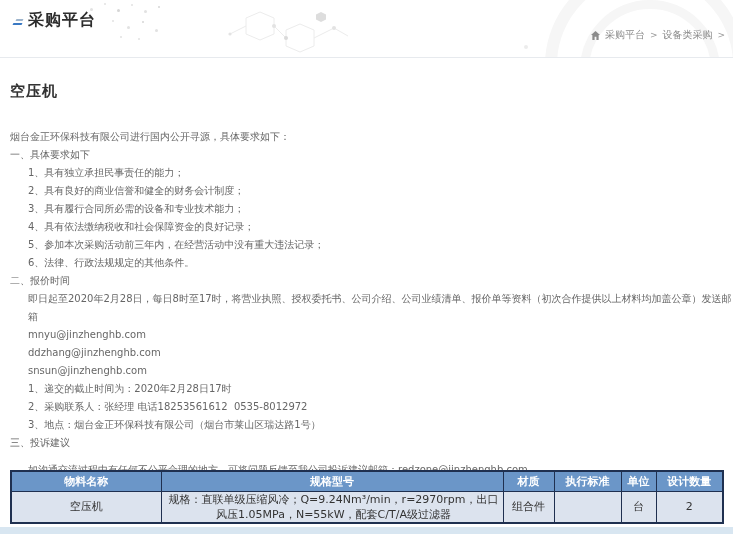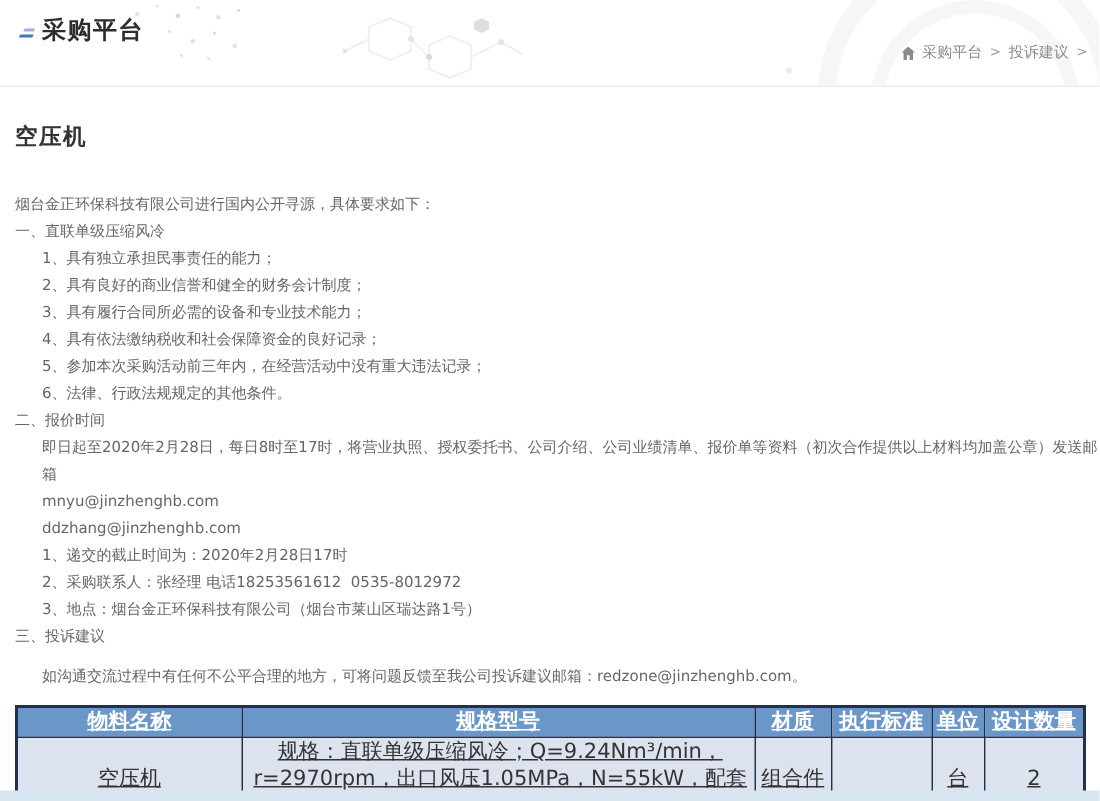--- a/index.html
+++ b/index.html
@@ -31,21 +31,21 @@
                 color:#333; letter-spacing:1px; }
   .notice { position:absolute; left:0; top:128px; width:733px; }
   .line { font-size:10px; color:#666; line-height:18px; white-space:pre-wrap; }
   .ind0 { margin-left:10px; }
   .ind1 { margin-left:28px; }
   .gap-top { margin-top:9px; }
 
   
   .materials { position:absolute; left:10px; top:470px; width:712px;
                border-collapse:collapse; table-layout:fixed; }
-  .materials th, .materials td { border:1px solid #1f3050; font-size:14px; overflow:hidden;text-decoration:underline; }
+  .materials th, .materials td { border:1px solid #1f3050; font-size:11px; overflow:hidden; }
   .materials th { background:#6b96c8; color:#fff; font-weight:bold; height:20px;
                   text-align:center; }
   .materials td { background:#dce3ee; color:#333; height:22px; text-align:center; }
   .materials td.spec { text-align:center; padding-left:3px; }
   .materials { border:2px solid #1f3050; }
 
   
   .footer-strip { position:absolute; left:0; top:527px; width:733px; height:7px;
                   background:#d8e6f1; }
 </style>
@@ -91,40 +91,41 @@
       <span class="bar2"></span>
   </div>
   <div class="app-title">采购平台</div>
 
   <div class="breadcrumb">
     <svg class="home-icon" viewBox="0 0 10 10">
       <path d="M5 0 L10 4.5 L8.5 4.5 L8.5 10 L6 10 L6 6.5 L4 6.5 L4 10 L1.5 10 L1.5 4.5 L0 4.5 Z" fill="#8b8b8b"></path>
     </svg>
     <span>采购平台</span>
     <span class="sep">&gt;</span>
-    <span>投诉建议</span>
+    <span>设备类采购</span>
     <span class="sep">&gt;</span>
   </div>
 </div>
 
 <div class="page-title">空压机</div>
 
 <div class="notice">
   <div class="line ind0">烟台金正环保科技有限公司进行国内公开寻源，具体要求如下：</div>
-  <div class="line ind0">一、直联单级压缩风冷</div>
+  <div class="line ind0">一、具体要求如下</div>
   <div class="line ind1">1、具有独立承担民事责任的能力；</div>
   <div class="line ind1">2、具有良好的商业信誉和健全的财务会计制度；</div>
   <div class="line ind1">3、具有履行合同所必需的设备和专业技术能力；</div>
   <div class="line ind1">4、具有依法缴纳税收和社会保障资金的良好记录；</div>
   <div class="line ind1">5、参加本次采购活动前三年内，在经营活动中没有重大违法记录；</div>
   <div class="line ind1">6、法律、行政法规规定的其他条件。</div>
   <div class="line ind0">二、报价时间</div>
   <div class="line ind1">即日起至2020年2月28日，每日8时至17时，将营业执照、授权委托书、公司介绍、公司业绩清单、报价单等资料（初次合作提供以上材料均加盖公章）发送邮箱</div>
   <div class="line ind1">mnyu@jinzhenghb.com</div>
   <div class="line ind1">ddzhang@jinzhenghb.com</div>
+  <div class="line ind1">snsun@jinzhenghb.com</div>
   <div class="line ind1">1、递交的截止时间为：2020年2月28日17时</div>
   <div class="line ind1">2、采购联系人：张经理 电话18253561612  0535-8012972</div>
   <div class="line ind1">3、地点：烟台金正环保科技有限公司（烟台市莱山区瑞达路1号）</div>
   <div class="line ind0">三、投诉建议</div>
   <div class="line ind1 gap-top">如沟通交流过程中有任何不公平合理的地方，可将问题反馈至我公司投诉建议邮箱：redzone@jinzhenghb.com。</div>
 </div>
 
 <table class="materials">
   <colgroup>
     <col style="width:150px">

